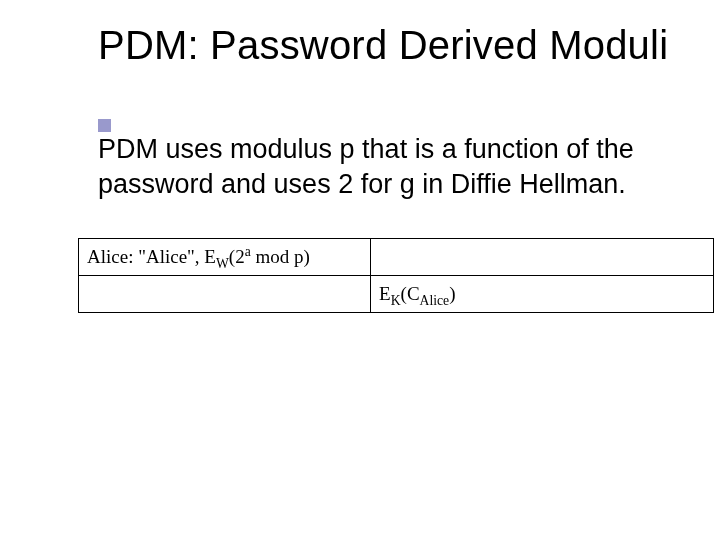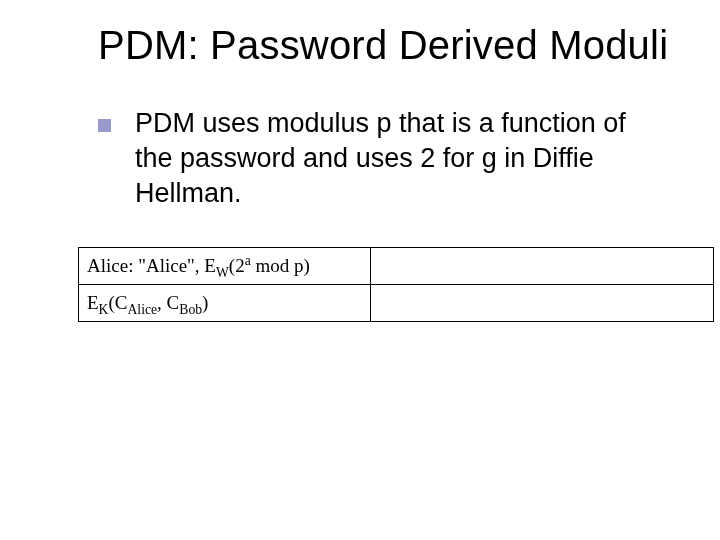--- a/index.html
+++ b/index.html
@@ -25,20 +25,21 @@
     margin-left: 60px;
     margin-bottom: 38px;
     letter-spacing: 0.2px;
   }
   .bullet-row {
     display: flex;
     align-items: flex-start;
     margin-left: 60px;
     margin-right: 20px;
     margin-bottom: 36px;
+    flex-direction: column;
   }
   .bullet-icon {
     width: 13px;
     height: 13px;
     background: #9999cc;
     flex: 0 0 13px;
     margin-right: 24px;
     margin-top: 13px;
   }
   .bullet-text {
@@ -83,19 +84,19 @@
     <colgroup>
       <col style="width:46%">
       <col style="width:54%">
     </colgroup>
     <tbody>
         <tr>
       <td>Alice: "Alice", E<sub>W</sub>(2<sup>a</sup> mod p)</td>
       <td class="empty"></td>
     </tr>
     <tr>
-      <td>E<sub>K</sub>(C<sub>Alice</sub>, C<sub>Bob</sub>)</td>
       <td class="empty"></td>
+      <td>E<sub>K</sub>(C<sub>Alice</sub>)</td>
     </tr>
   </tbody>
     </table>
 
 </div>
 
 </body></html>

